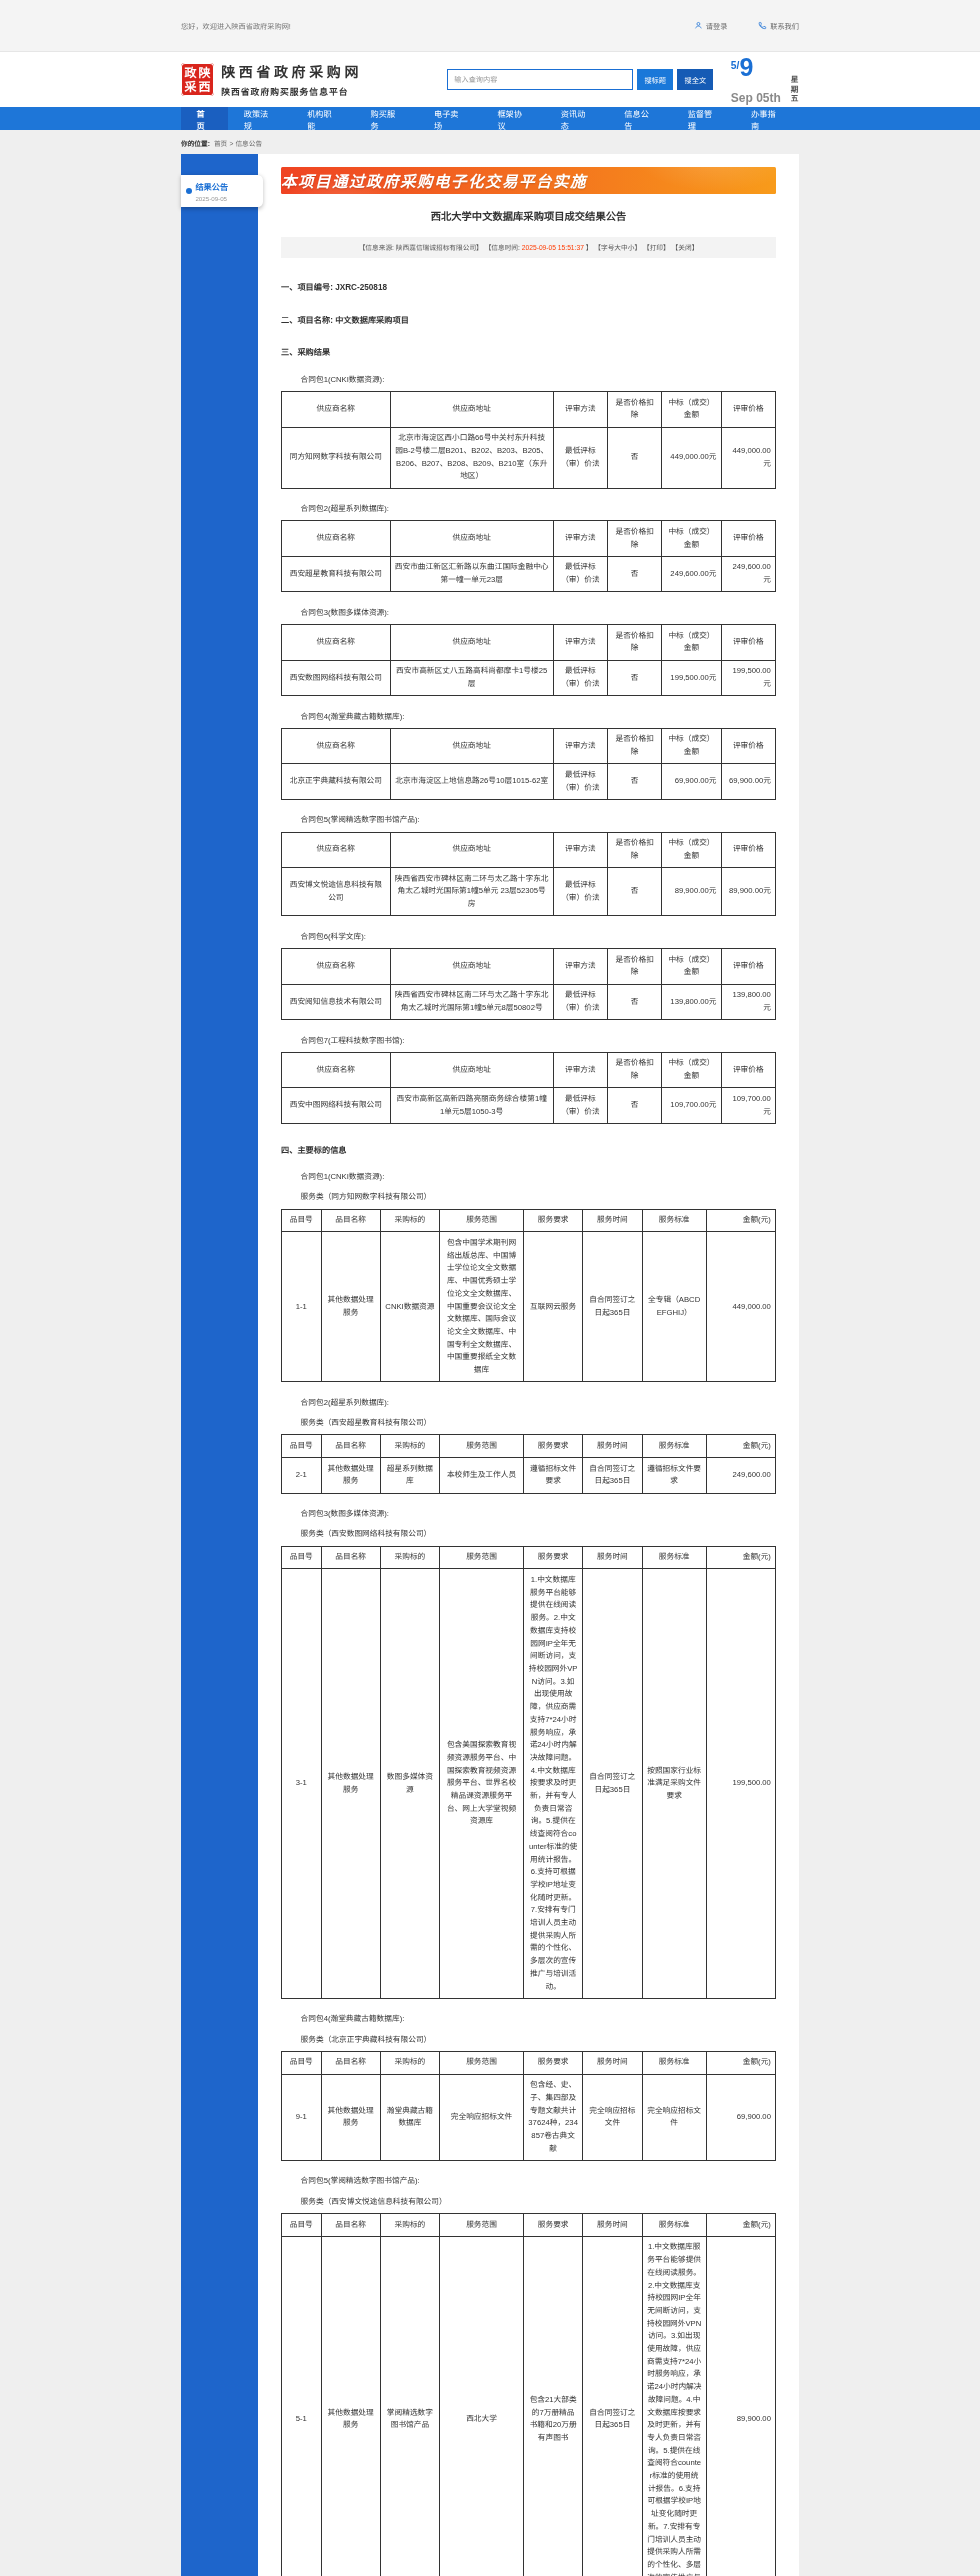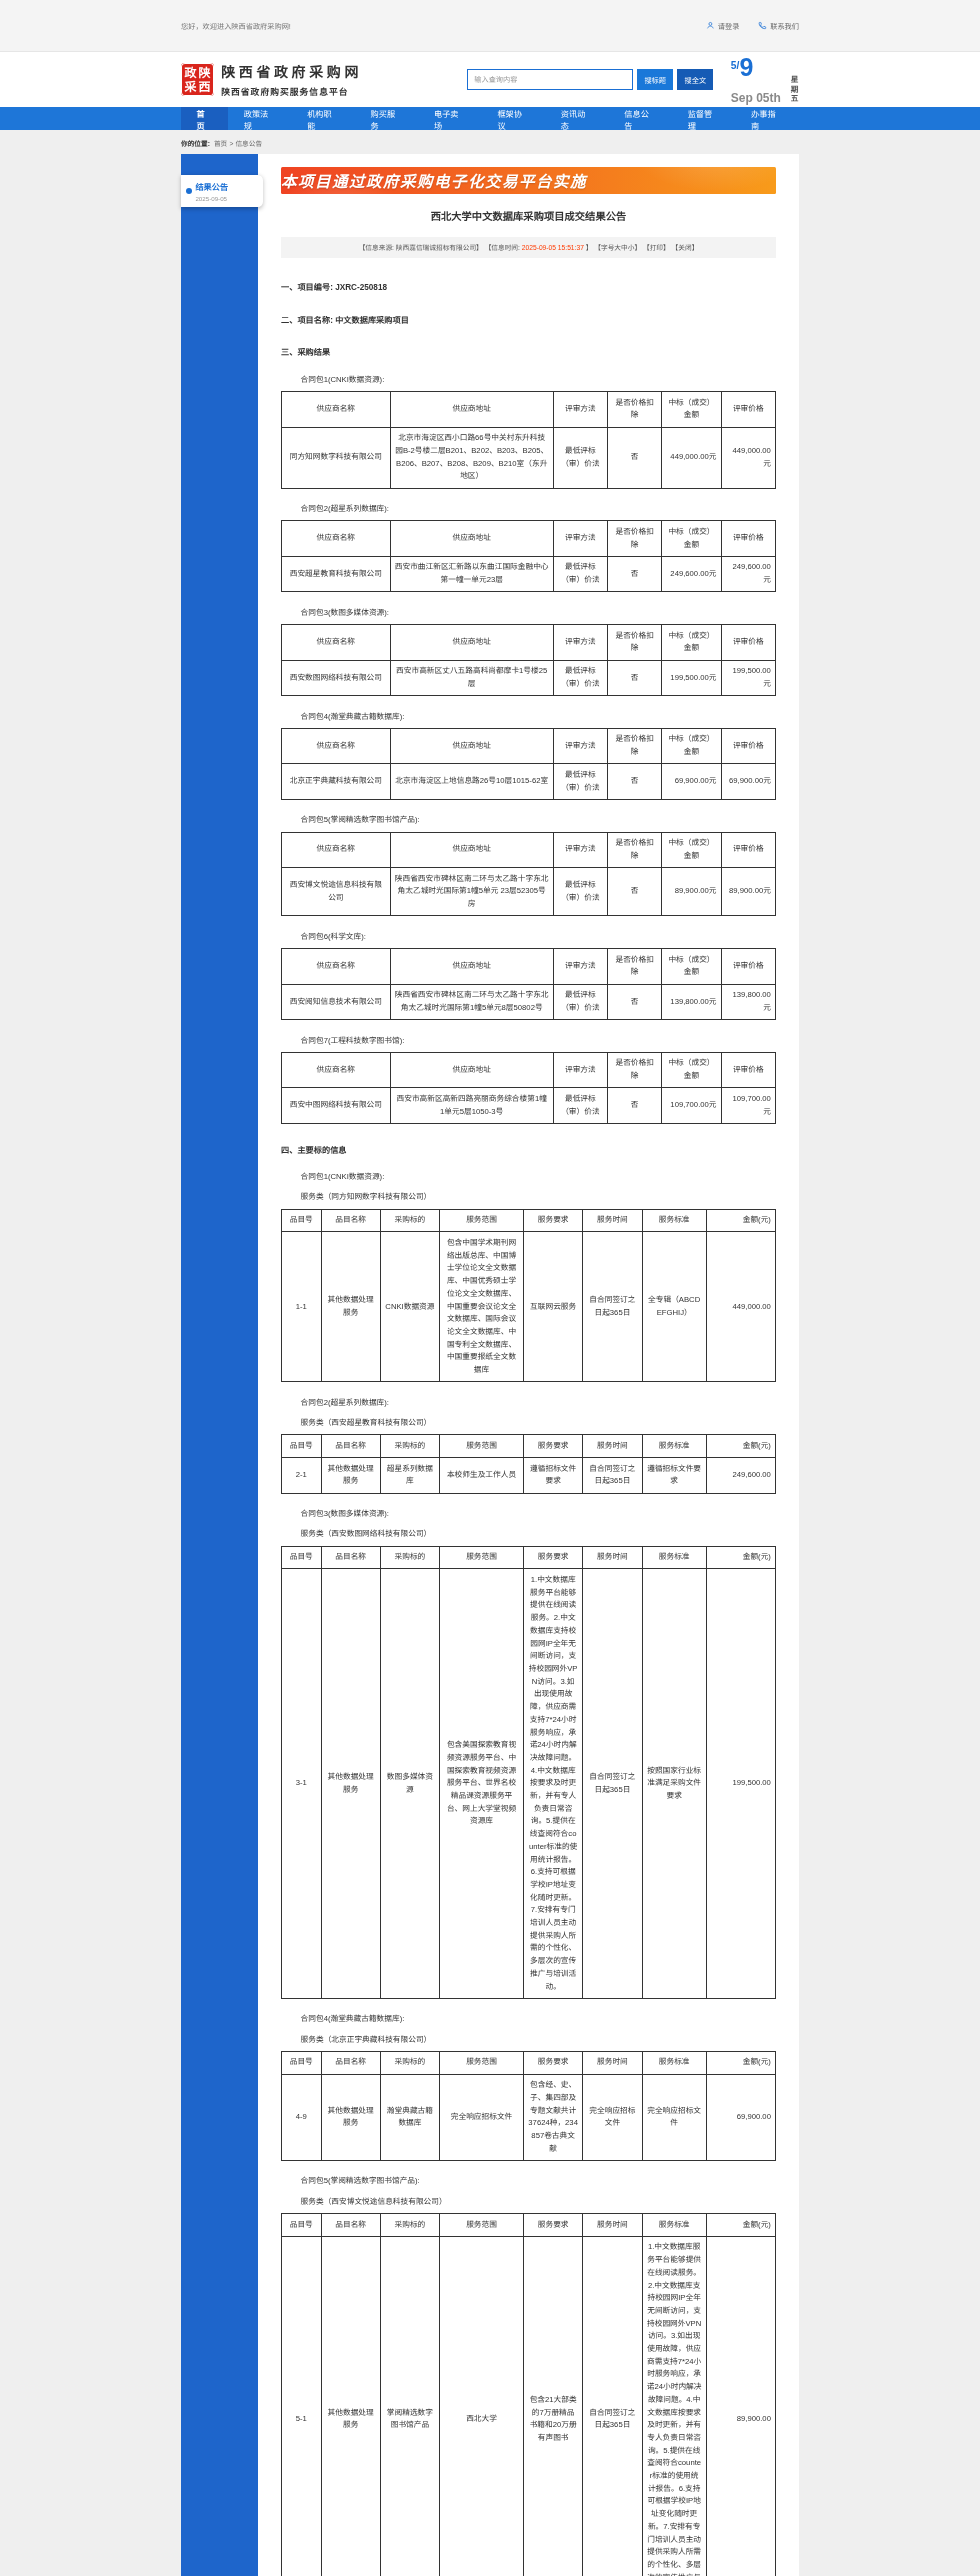--- a/index.html
+++ b/index.html
@@ -11,36 +11,36 @@
   html{background:#efefef}
   body{font-family:"Liberation Sans","DejaVu Sans",sans-serif;color:#333;background:#efefef;min-width:980px}
   .container{width:618px;margin:0 auto}
   a{text-decoration:none;color:inherit}
   ul{list-style:none}
   .ta-r{text-align:right !important}
 
   
   .topbar{background:#f4f4f4;border-bottom:0.5px solid #e6e6e6;height:52px;font-size:7.2px;color:#777}
   .topbar .container{display:flex;justify-content:space-between;align-items:center;height:100%}
-  .topbar .tb-right{display:flex;gap:19px}
+  .topbar .tb-right{display:flex;gap:31px}
   .tb-link{display:flex;align-items:center;gap:3.1px;color:#666;cursor:pointer}
   .tb-link svg{width:8.8px;height:8.8px;stroke:var(--accent-blue);fill:none;stroke-width:2}
 
   
   .site-header{background:#fff;height:55px}
   .site-header .container{display:flex;align-items:center;height:100%}
   .brand{display:flex;align-items:center;gap:7.2px}
   .seal{width:33px;height:33px;background:#d9251c;border-radius:4.1px;display:grid;grid-template-columns:1fr 1fr;
         padding:2.6px;box-shadow:inset 0 0 0 1px #fff,inset 0 0 0 2.1px #d9251c}
   .seal span{color:#fff;font-weight:bold;font-size:12px;line-height:14px;text-align:center}
   .titles h1{font-size:14px;letter-spacing:3.6px;color:#333;font-weight:bold}
   .titles p{font-size:8.8px;font-weight:bold;color:#333;margin-top:3.6px;letter-spacing:1px}
   .header-right{margin-left:auto;display:flex;align-items:center;gap:17.5px}
   .searchbox{display:flex;align-items:center}
-  .searchbox input{width:166px;height:20.6px;border:1px solid var(--accent-blue);padding:0 6.2px;font-size:7.2px;color:#333;outline:none;background:#fff}
+  .searchbox input{width:186px;height:20.6px;border:1px solid var(--accent-blue);padding:0 6.2px;font-size:7.2px;color:#333;outline:none;background:#fff}
   .searchbox input::placeholder{color:#999}
   .btn-search{height:20.6px;width:36px;border:none;color:#fff;font-size:7.2px;cursor:pointer}
   .btn-title{background:var(--search-btn1);margin-left:4.1px}
   .btn-full{background:var(--search-btn2);margin-left:4.1px}
   .datebox{display:flex;align-items:flex-end;gap:7.2px}
   .date-num{color:var(--accent-blue);font-weight:bold;line-height:1}
   .date-num .d-small{font-size:10.3px;vertical-align:7.2px}
   .date-num .d-big{font-size:25px}
   .date-en{font-size:12px;font-weight:bold;color:#8a8a8a;margin-top:11px;text-align:center}
   .weekday{writing-mode:vertical-rl;text-orientation:upright;font-size:7.7px;font-weight:bold;color:#555;letter-spacing:2.1px}
@@ -579,21 +579,21 @@
                   <th>采购标的</th>
                   <th>服务范围</th>
                   <th>服务要求</th>
                   <th>服务时间</th>
                   <th>服务标准</th>
                   <th class="ta-r">金额(元)</th>
                 </tr>
               </thead>
               <tbody>
                 <tr>
-                  <td>4-9</td>
+                  <td>9-1</td>
                   <td>其他数据处理服务</td>
                   <td>瀚堂典藏古籍数据库</td>
                   <td>完全响应招标文件</td>
                   <td>包含经、史、子、集四部及专题文献共计37624种，234857卷古典文献</td>
                   <td>完全响应招标文件</td>
                   <td>完全响应招标文件</td>
                   <td class="ta-r">69,900.00</td>
                 </tr>
               </tbody>
             </table>

